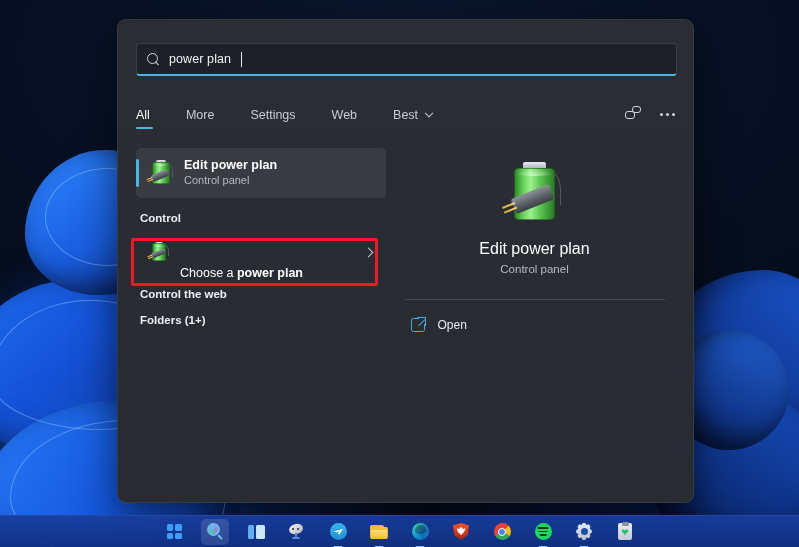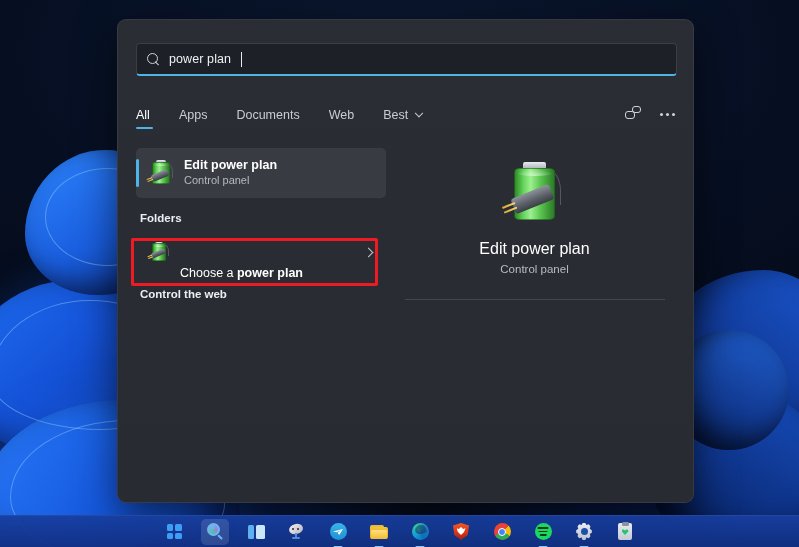--- a/index.html
+++ b/index.html
@@ -125,21 +125,21 @@
     white-space: nowrap;
   }
   #caret {
     width: 1px; height: 15px; background: #e8eaee;
     margin-left: 1px;
   }
 
   
   #tabs {
     position: absolute; left: 18px; top: 88px;
-    display: flex; align-items: flex-start; gap: 8px;
+    display: flex; align-items: flex-start; gap: 15px;
   }
   .tab {
     position: relative;
     font-size: 12.5px;
     color: #c9ccd3;
     padding: 0 14px 7px 0;
     margin-right: 7px;
     cursor: default;
     white-space: nowrap;
   }
@@ -500,24 +500,24 @@
       <span id="search-input-text">power plan</span>
       <span id="caret"></span>
     </div>
   </div>
 
   <div id="tabs">
     <div class="tab active">
       <span>All</span>
     </div>
     <div class="tab">
-      <span>Apps</span>
+      <span>More</span>
     </div>
     <div class="tab">
-      <span>Documents</span>
+      <span>Settings</span>
     </div>
     <div class="tab">
       <span>Web</span>
     </div>
     <div class="tab">
       <span>Best</span>
       <span class="chev-sm"></span>
     </div>
   </div>
 
@@ -545,58 +545,65 @@
             <span class="prong"></span>
             <span class="prong p2"></span>
           </span>
       </span>
       <span class="res-texts">
         <span class="res-title">Edit power plan</span>
         <span class="res-sub">Control panel</span>
       </span>
     </div>
 
-    <div class="section-label spaced">Folders</div>
+    <div class="section-label spaced">Control</div>
 
     <div class="result-row row-settings">
       <span class="batt" style="width:20px;height:21px;">
         <span class="cord"></span>
           <span class="cap"></span>
           <span class="body"></span>
         <span class="plug">
             <span class="prong"></span>
             <span class="prong p2"></span>
           </span>
       </span>
       <span class="res-texts">
         <span class="res-title regular"><span>Choose a </span><b>power plan</b></span>
       </span>
       <span class="chev-r"></span>
     </div>
 
     <div class="section-label spaced">Control the web</div>
 
 
+    <div class="section-label spaced">Folders (1+)</div>
   </div>
 
   <div id="preview-col">
     <div class="pv-icon-wrap">
       <span class="batt" style="display:block;width:56px;height:62px;">
         <span class="cord"></span>
           <span class="cap"></span>
           <span class="body"></span>
         <span class="plug">
             <span class="prong"></span>
             <span class="prong p2"></span>
           </span>
       </span>
     </div>
     <div class="pv-title">Edit power plan</div>
     <div class="pv-sub">Control panel</div>
     <div class="pv-divider"></div>
+    <div class="pv-action">
+      <span class="ext-ico">
+        <span class="ext-arrow"></span>
+      </span>
+      <span class="action-label">Open</span>
+    </div>
   </div>
 </div>
 
 <div id="annotation-box"></div>
 
 <div id="taskbar">
   <div class="tb-item">
     <span class="ic-start">
         <i></i>
         <i></i>

